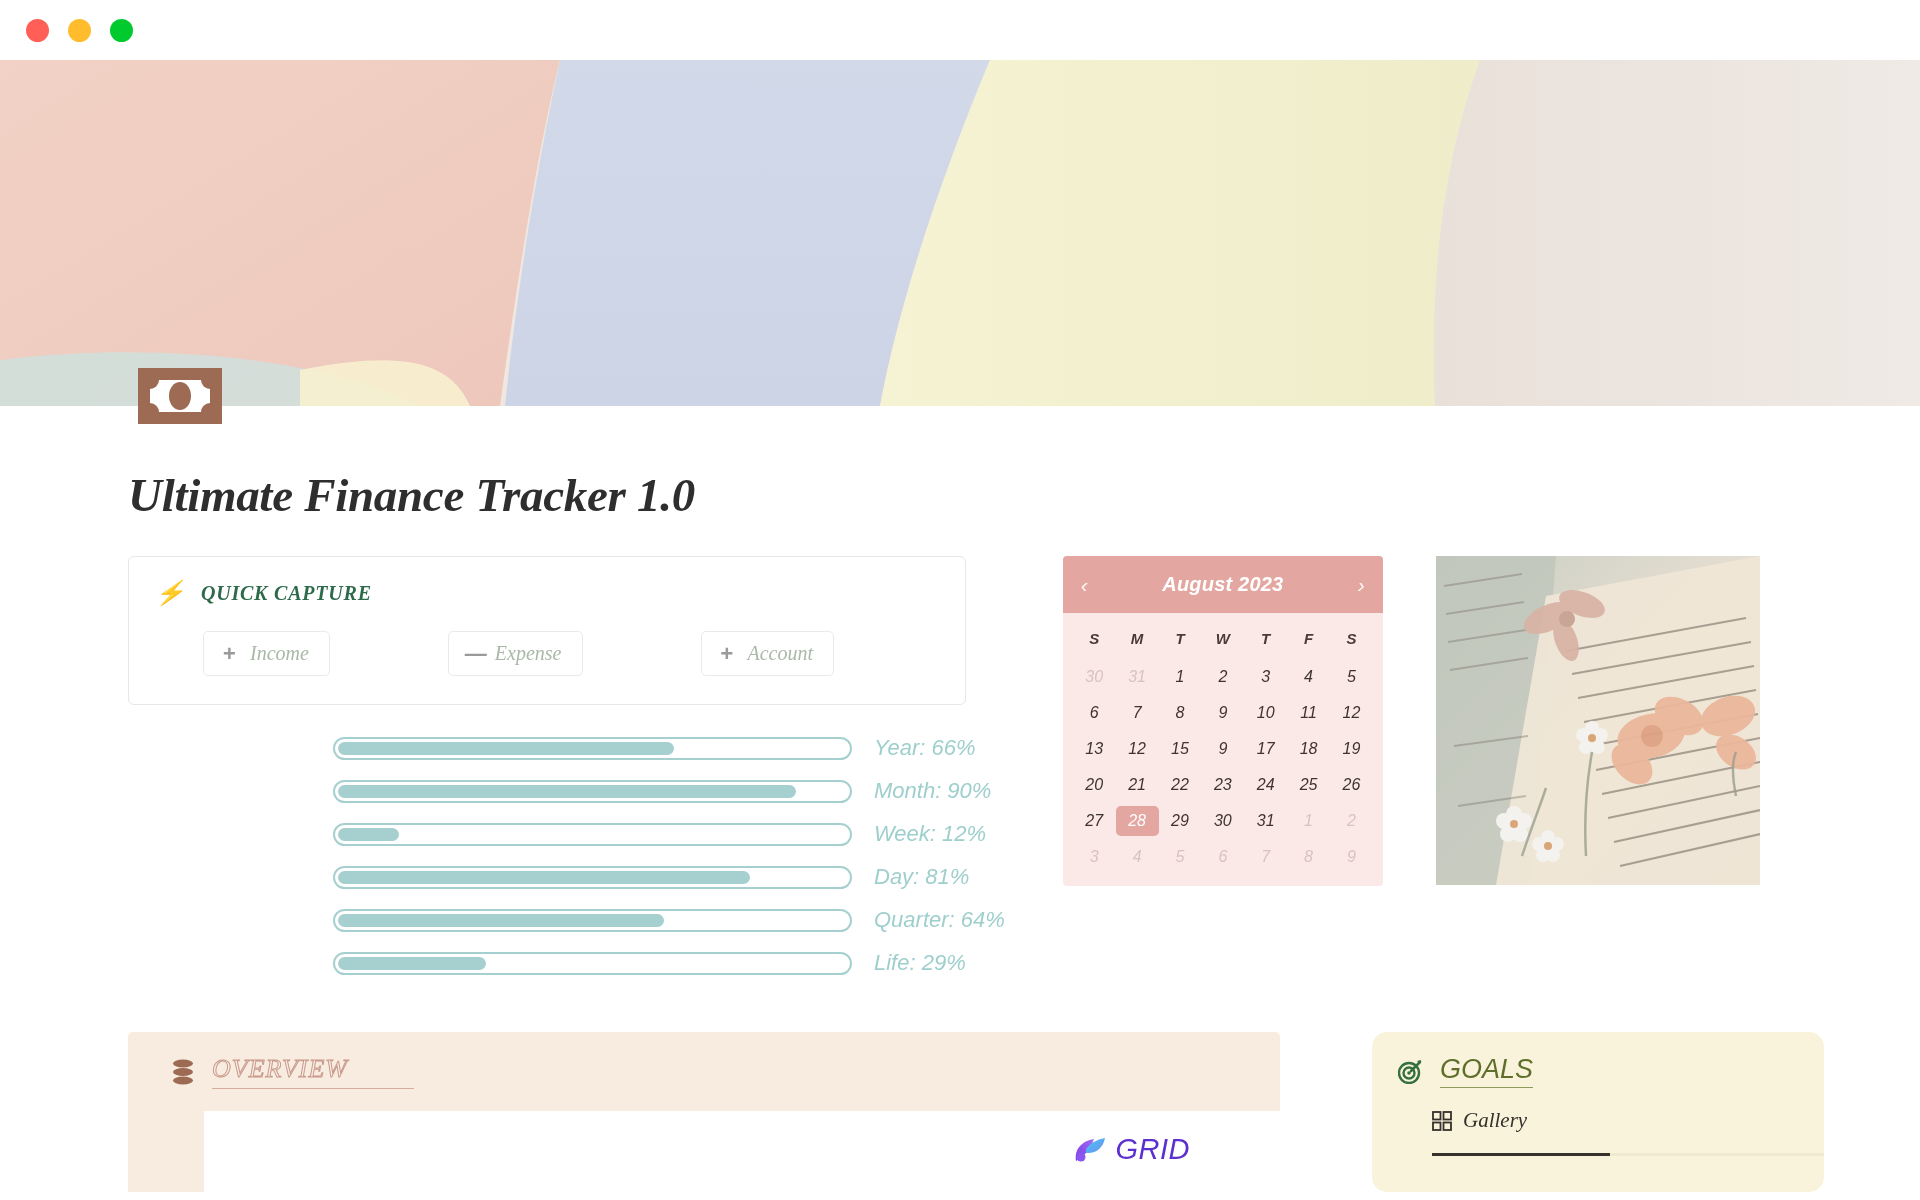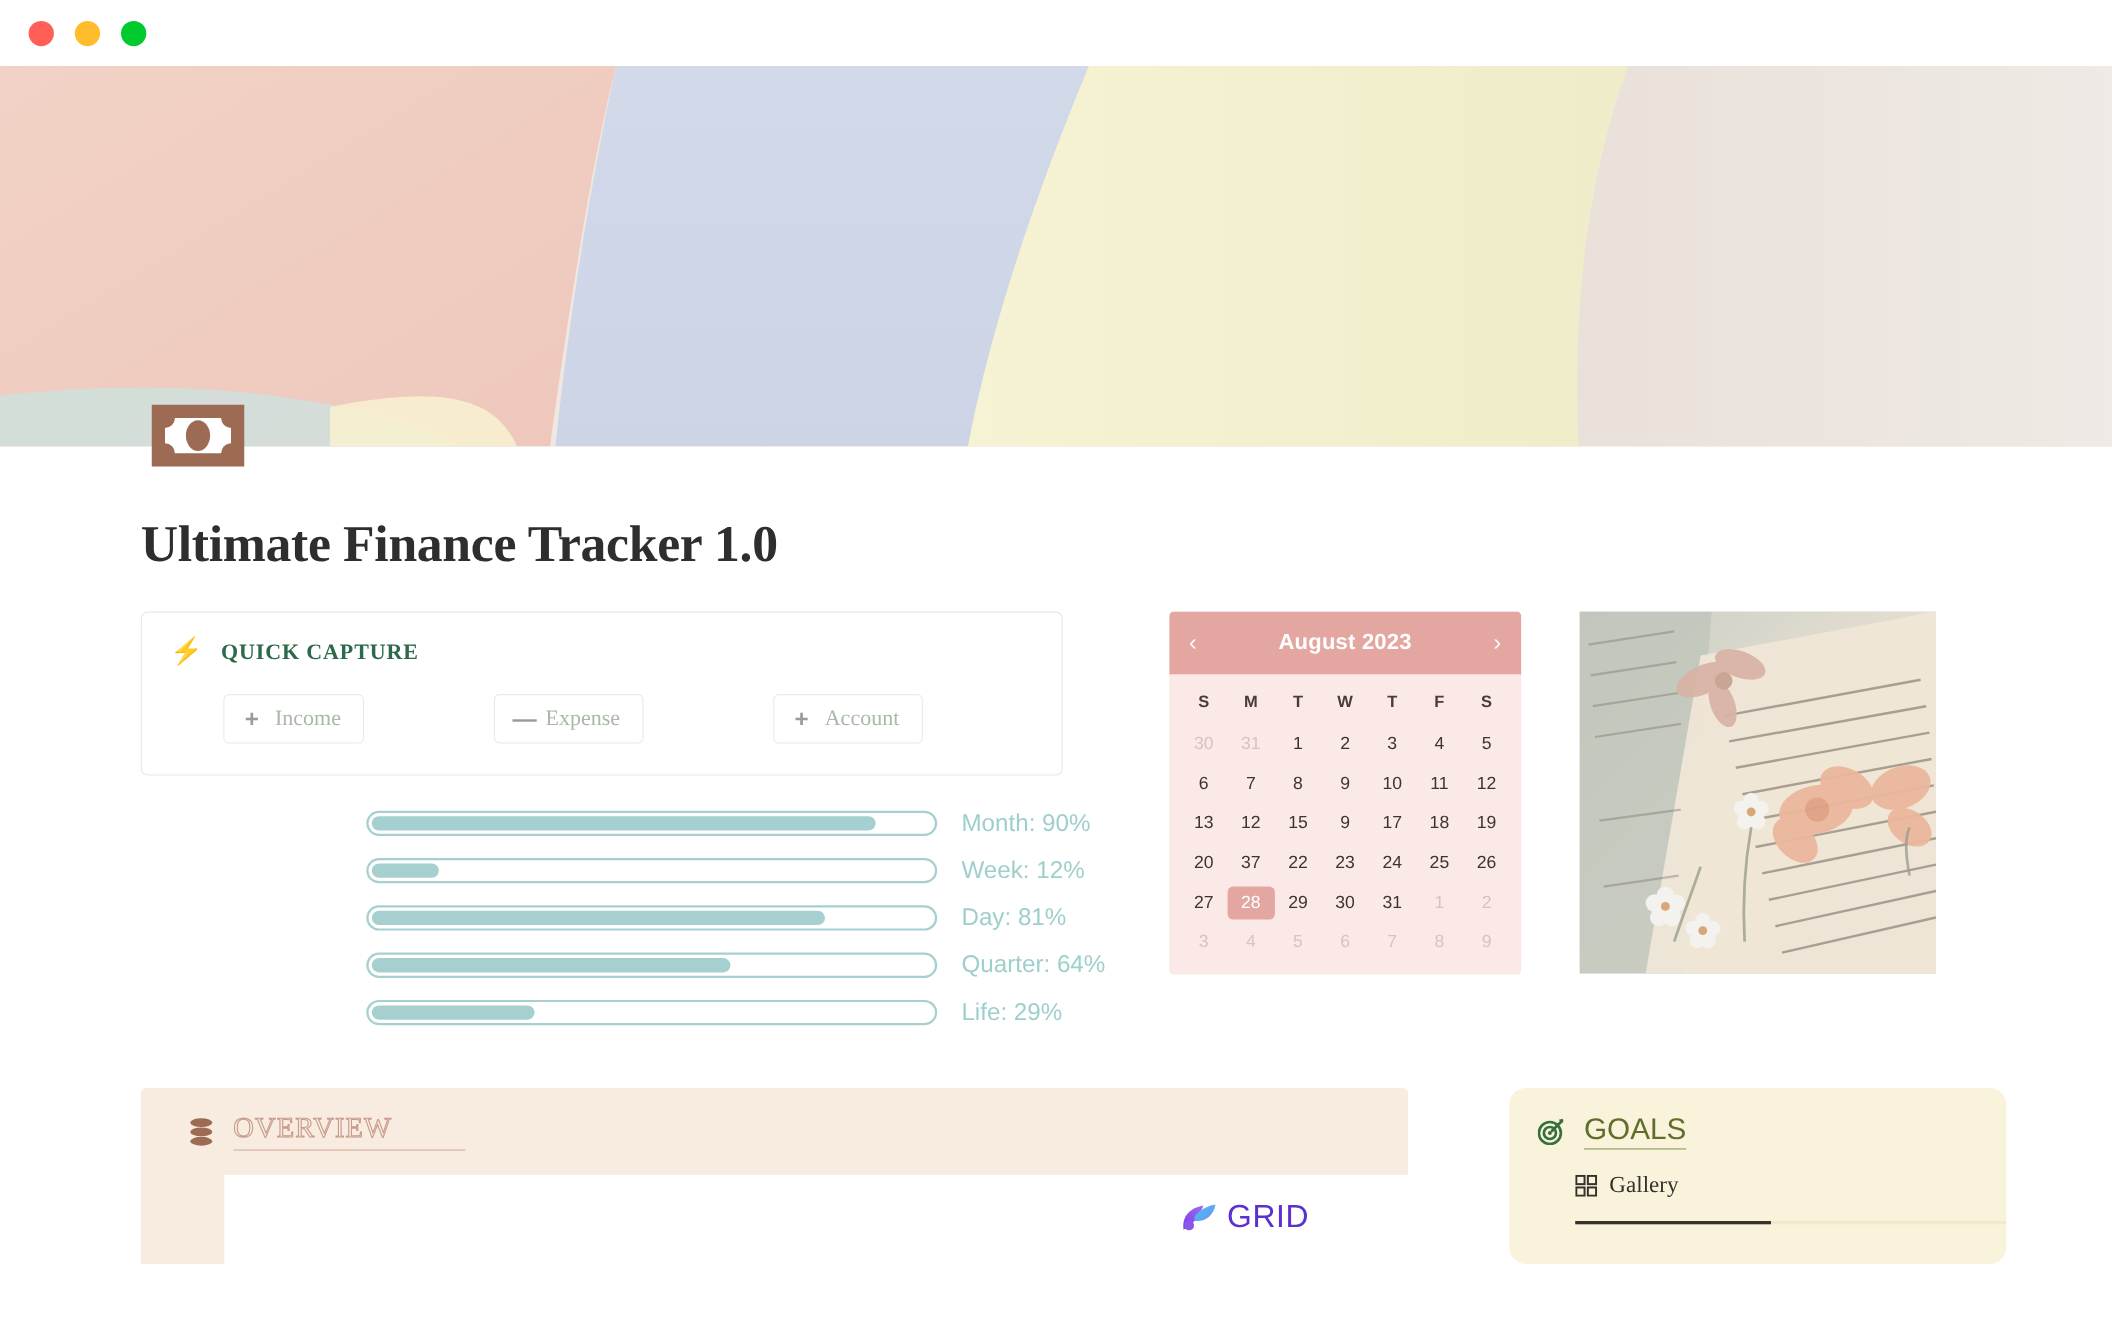--- a/index.html
+++ b/index.html
@@ -39,20 +39,21 @@
     width: 84px; height: 56px;
     background: #9d6b53;
     display: flex; align-items: center; justify-content: center;
   }
   .page-icon svg { width: 84px; height: 56px; display:block; }
 
   
   .content {
     position: relative;
     padding: 0 0 0 0;
+    font-style: italic;
   }
   .page-title {
     font-family: "Liberation Serif", serif;
     font-weight: bold;
     font-size: 47px;
     color: #2e2e2e;
     letter-spacing: -0.3px;
     margin: 62px 0 0 128px;
   }
 
@@ -327,20 +328,26 @@
             <span class="lbl">Expense</span>
           </div>
           <div class="qc-btn">
             <span class="sign">+</span>
             <span class="lbl">Account</span>
           </div>
         </div>
       </div>
 
       <div class="progress-block" id="progress-block">
+          <div class="progress-row">
+            <div class="pbar">
+              <div class="pfill" style="width: 66%;"></div>
+            </div>
+            <span class="plabel">Year: 66%</span>
+          </div>
           <div class="progress-row">
             <div class="pbar">
               <div class="pfill" style="width: 90%;"></div>
             </div>
             <span class="plabel">Month: 90%</span>
           </div>
           <div class="progress-row">
             <div class="pbar">
               <div class="pfill" style="width: 12%;"></div>
             </div>
@@ -397,21 +404,21 @@
           <div class="cal-day">11</div>
           <div class="cal-day">12</div>
           <div class="cal-day">13</div>
           <div class="cal-day">12</div>
           <div class="cal-day">15</div>
           <div class="cal-day">9</div>
           <div class="cal-day">17</div>
           <div class="cal-day">18</div>
           <div class="cal-day">19</div>
           <div class="cal-day">20</div>
-          <div class="cal-day">37</div>
+          <div class="cal-day">21</div>
           <div class="cal-day">22</div>
           <div class="cal-day">23</div>
           <div class="cal-day">24</div>
           <div class="cal-day">25</div>
           <div class="cal-day">26</div>
           <div class="cal-day">27</div>
           <div class="cal-day today">28</div>
           <div class="cal-day">29</div>
           <div class="cal-day">30</div>
           <div class="cal-day">31</div>

